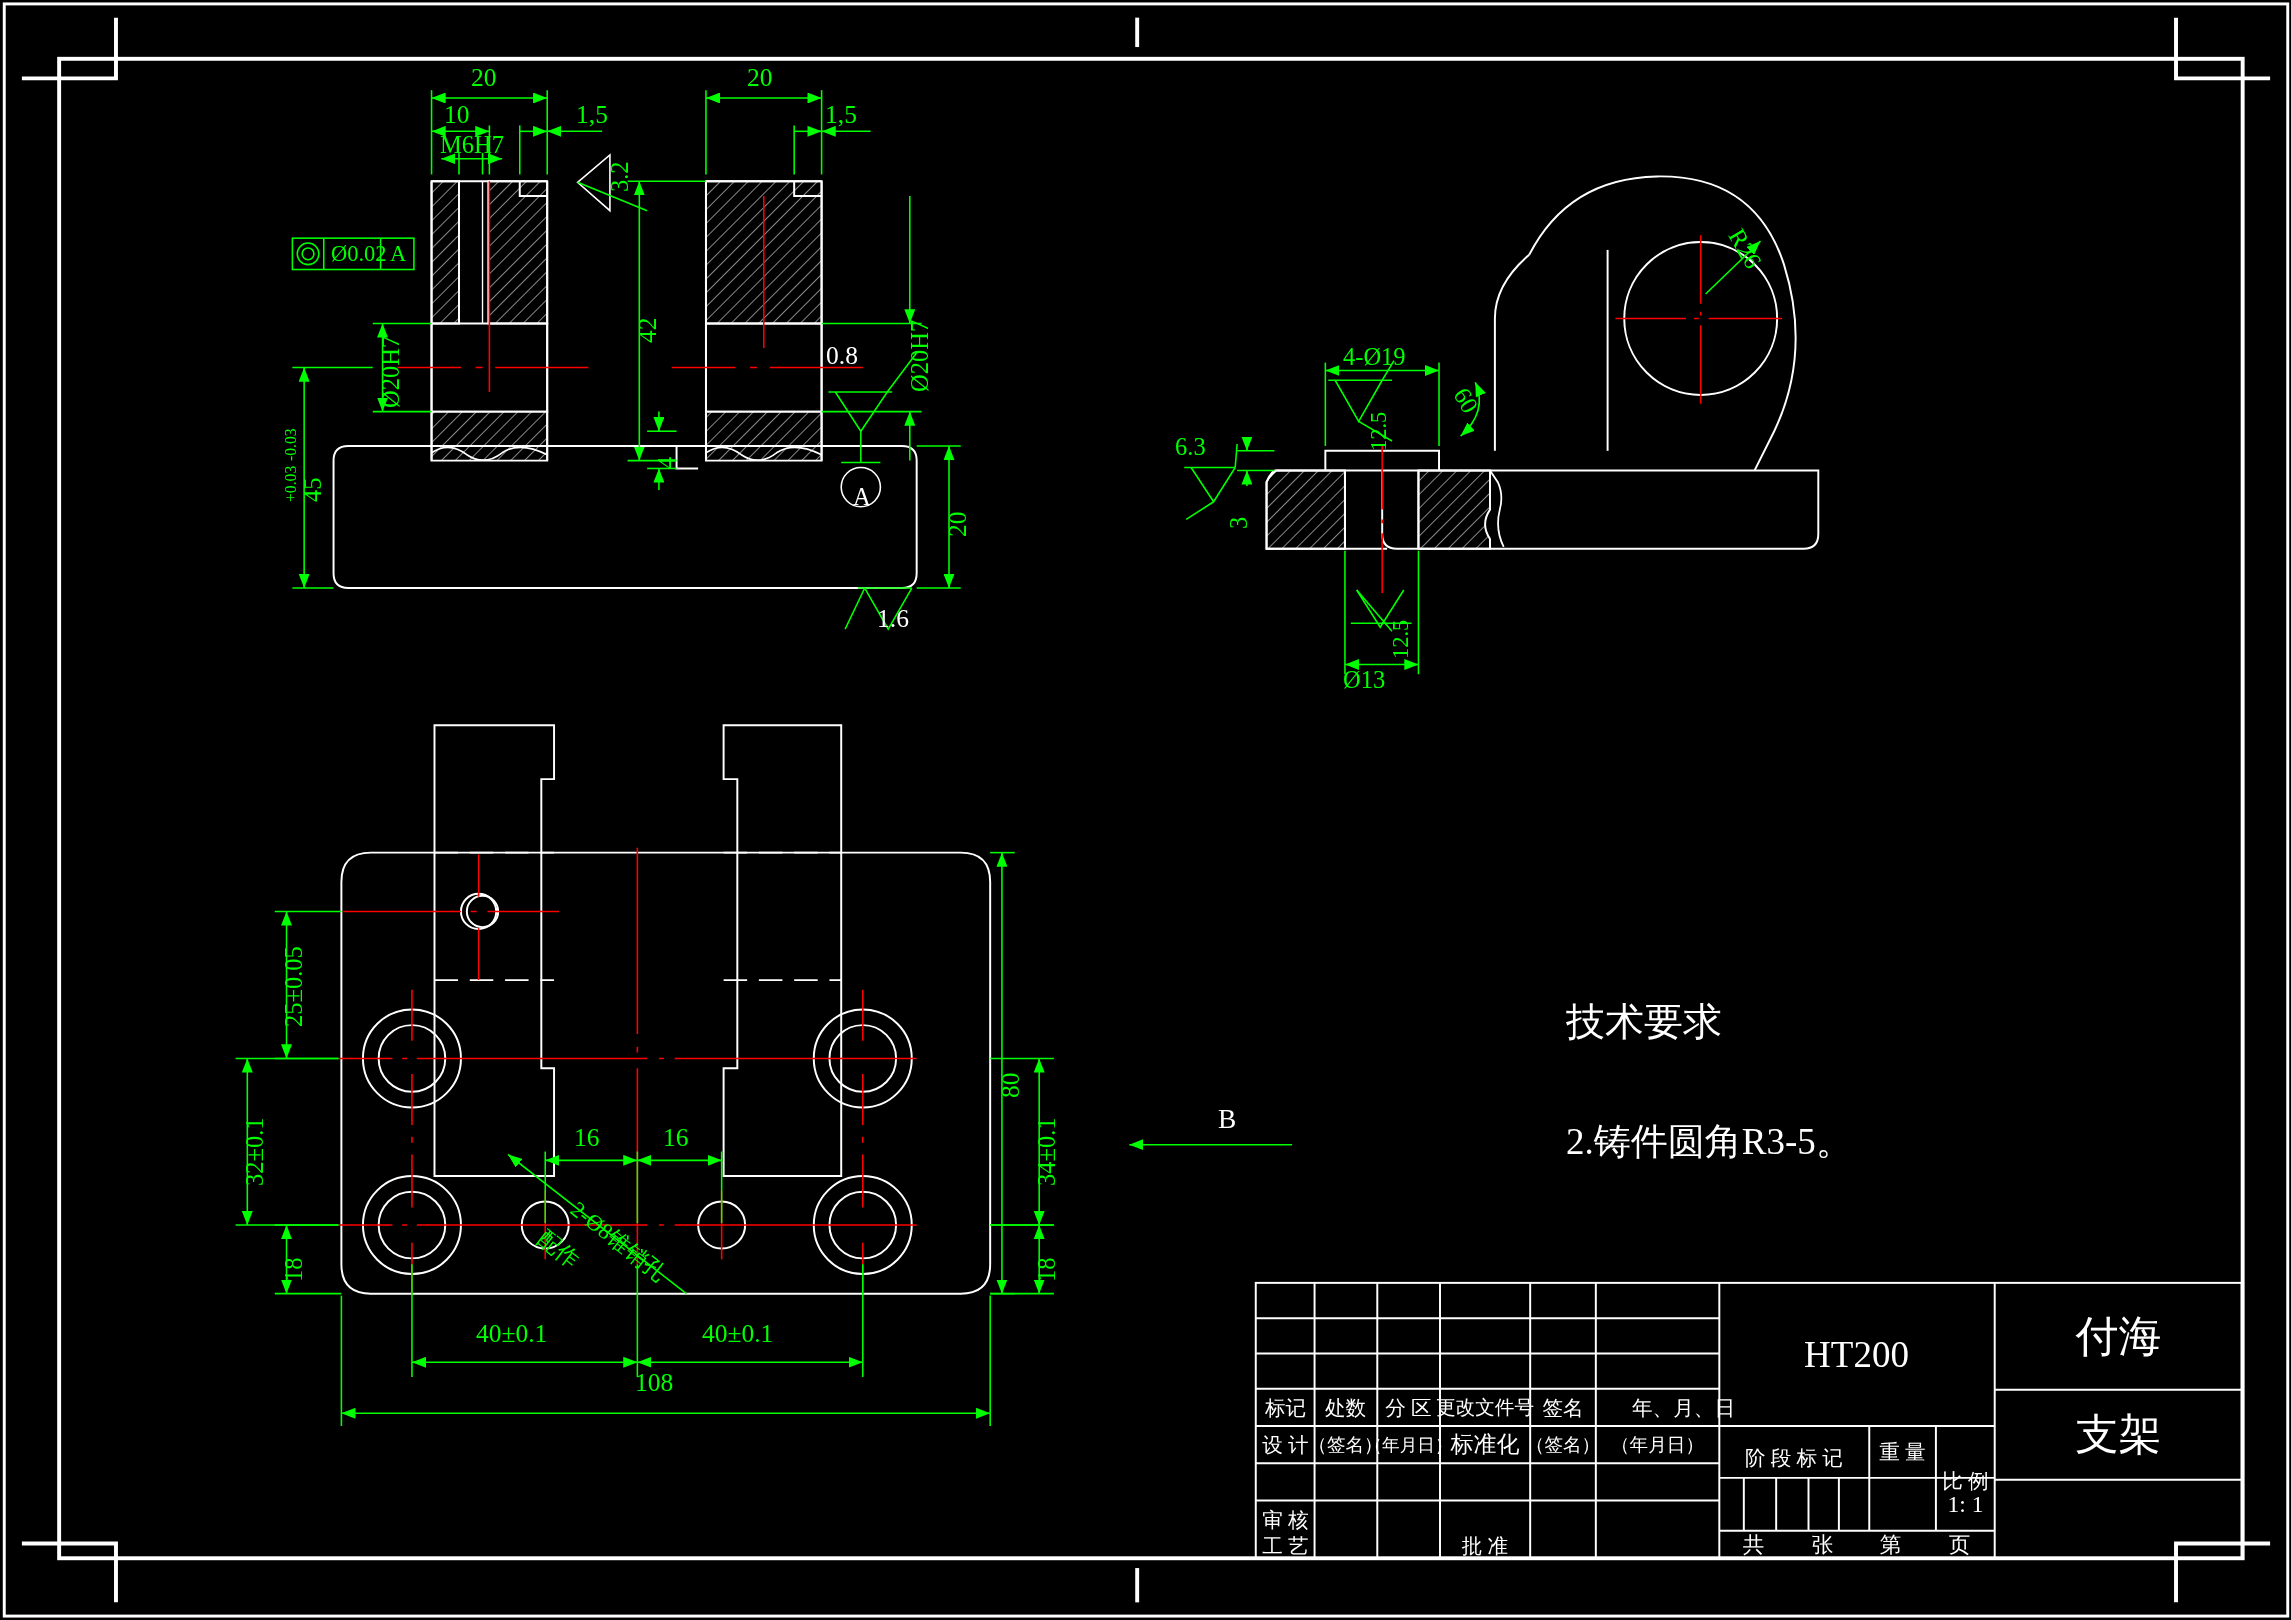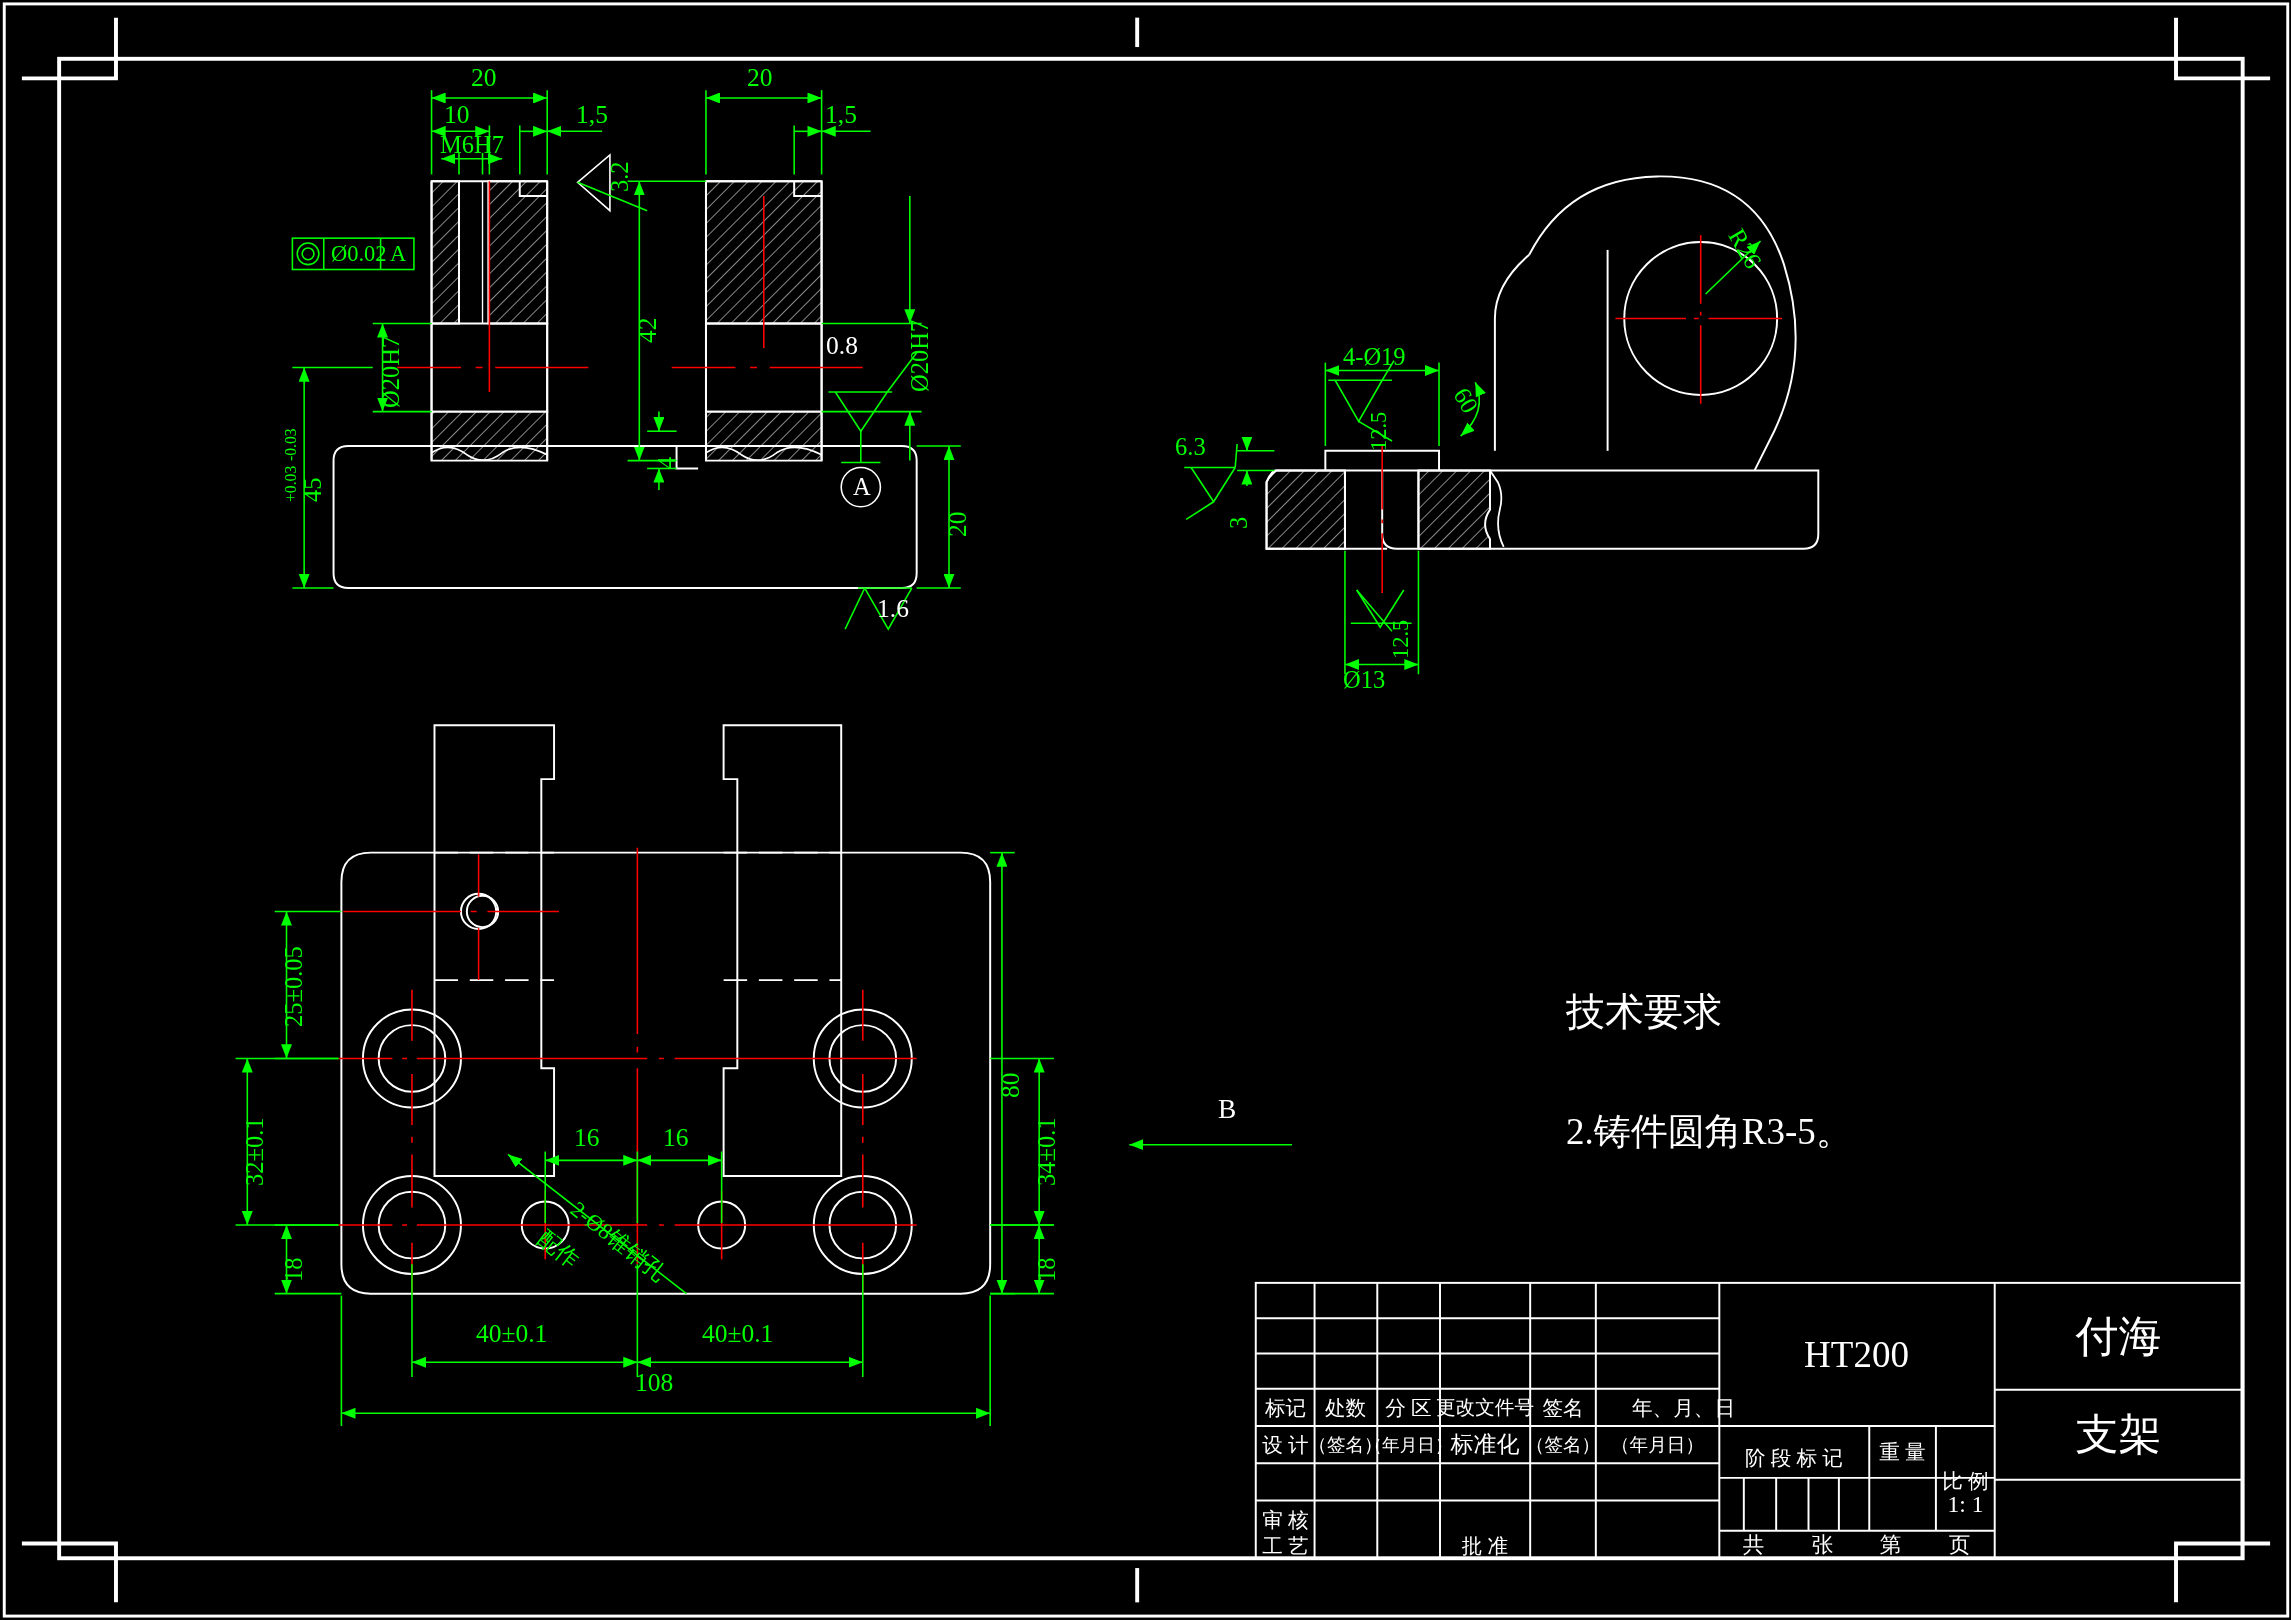--- a/index.html
+++ b/index.html
@@ -2,21 +2,21 @@
 <html><head>
 <meta charset="utf-8">
 <style>
   html,body{margin:0;padding:0;background:#000;}
   body{width:2292px;height:1620px;position:relative;overflow:hidden;
        font-family:"Liberation Serif",serif;color:#fff;}
   #stage{position:absolute;inset:0;}
   svg{position:absolute;left:0;top:0;}
   .txt{position:absolute;white-space:nowrap;line-height:1;}
   .g{color:#00ff00;}
-  .w{color:#ffffff;}
+  .w{color:#ffffff;margin-top:10px;}
   .rot90{transform-origin:0 0;transform:rotate(-90deg);}
   .tb-cell{position:absolute;display:flex;align-items:center;justify-content:center;
            color:#fff;white-space:nowrap;}
 </style>
 </head>
 <body>
 
 <div id="stage">
 
 <svg width="2292" height="1620" viewBox="0 0 2338 1653">

